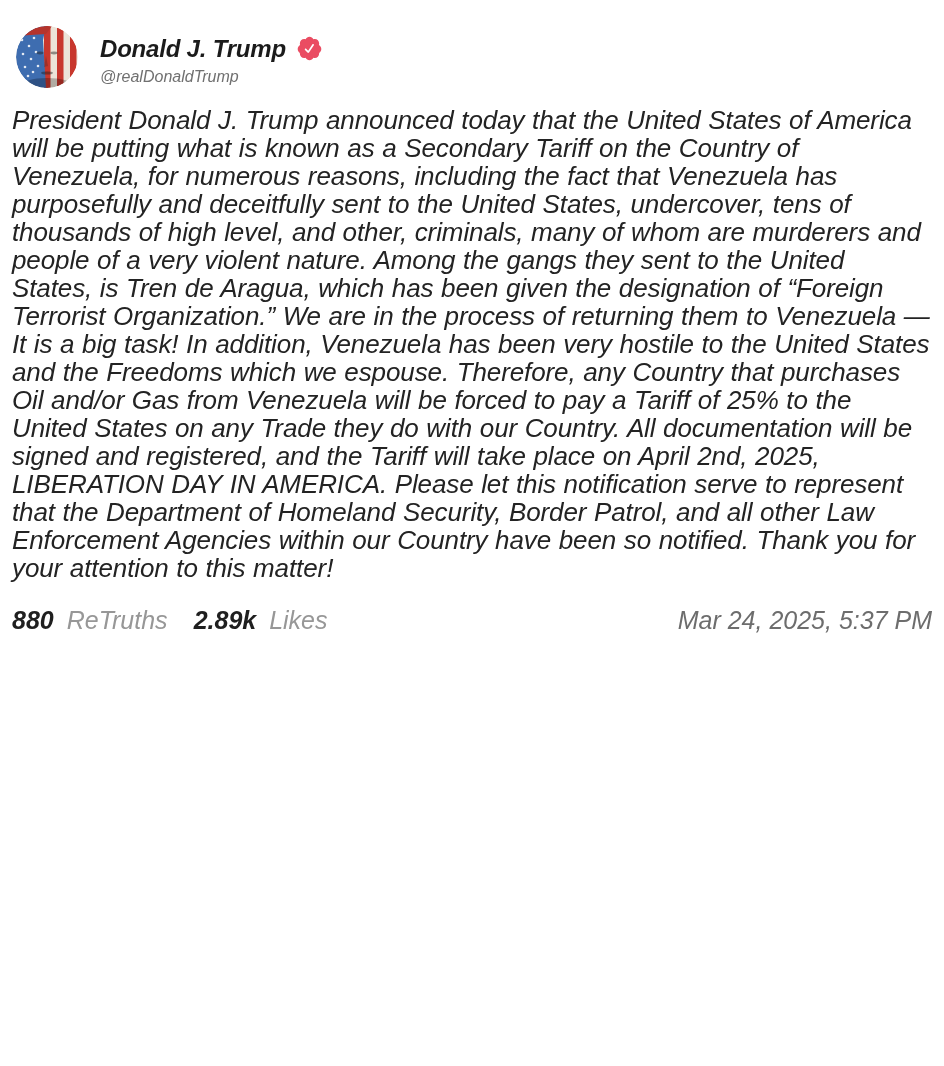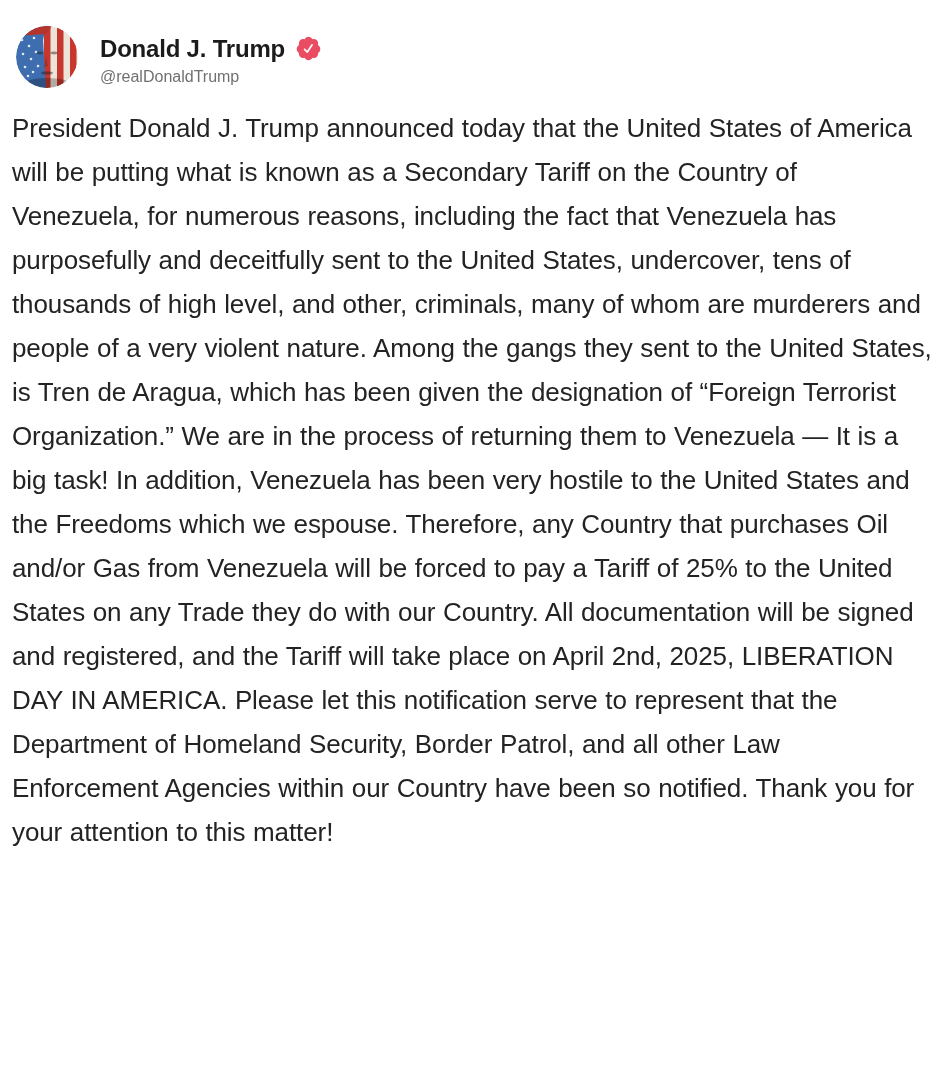--- a/index.html
+++ b/index.html
@@ -9,20 +9,21 @@
     width: 944px;
     height: 1066px;
     overflow: hidden;
     font-family: "Liberation Sans", sans-serif;
   }
   .post {
     box-sizing: border-box;
     width: 944px;
     padding: 26px 12px 0 12px;
     background: #ffffff;
+    font-style: italic;
   }
   .post-header {
     display: flex;
     align-items: flex-start;
     padding-left: 4px;
   }
   .avatar {
     width: 62px;
     height: 62px;
     border-radius: 50%;
@@ -52,21 +53,21 @@
   .badge svg { width: 27px; height: 27px; display: block; }
   .handle {
     font-size: 16px;
     color: #707070;
     margin-top: 5px;
     cursor: pointer;
   }
   .body-text {
     margin: 18px 0 0 0;
     font-size: 26px;
-    line-height: 44px;
+    line-height: 28px;
     color: #232323;
     letter-spacing: -0.1px;
     word-spacing: 0.5px;
   }
   .post-footer {
     display: flex;
     justify-content: space-between;
     align-items: baseline;
     margin-top: 24px;
     font-size: 25px;
@@ -145,14 +146,27 @@
           </svg>
         </span>
       </div>
       <div class="handle">@realDonaldTrump</div>
     </div>
 
   </header>
 
   <p class="body-text">President Donald J. Trump announced today that the United States of America will be putting what is known as a Secondary Tariff on the Country of Venezuela, for numerous reasons, including the fact that Venezuela has purposefully and deceitfully sent to the United States, undercover, tens of thousands of high level, and other, criminals, many of whom are murderers and people of a very violent nature. Among the gangs they sent to the United States, is Tren de Aragua, which has been given the designation of “Foreign Terrorist Organization.” We are in the process of returning them to Venezuela — It is a big task! In addition, Venezuela has been very hostile to the United States and the Freedoms which we espouse. Therefore, any Country that purchases Oil and/or Gas from Venezuela will be forced to pay a Tariff of 25% to the United States on any Trade they do with our Country. All documentation will be signed and registered, and the Tariff will take place on April 2nd, 2025, LIBERATION DAY IN AMERICA. Please let this notification serve to represent that the Department of Homeland Security, Border Patrol, and all other Law Enforcement Agencies within our Country have been so notified. Thank you for your attention to this matter!</p>
 
+  <footer class="post-footer">
+    <div class="stats">
+      <span class="stat">
+        <span class="count">880</span>
+        <span class="label">ReTruths</span>
+      </span>
+      <span class="stat">
+        <span class="count">2.89k</span>
+        <span class="label">Likes</span>
+      </span>
+    </div>
+    <time class="timestamp">Mar 24, 2025, 5:37 PM</time>
+  </footer>
 
 </article>
 
 </body></html>

